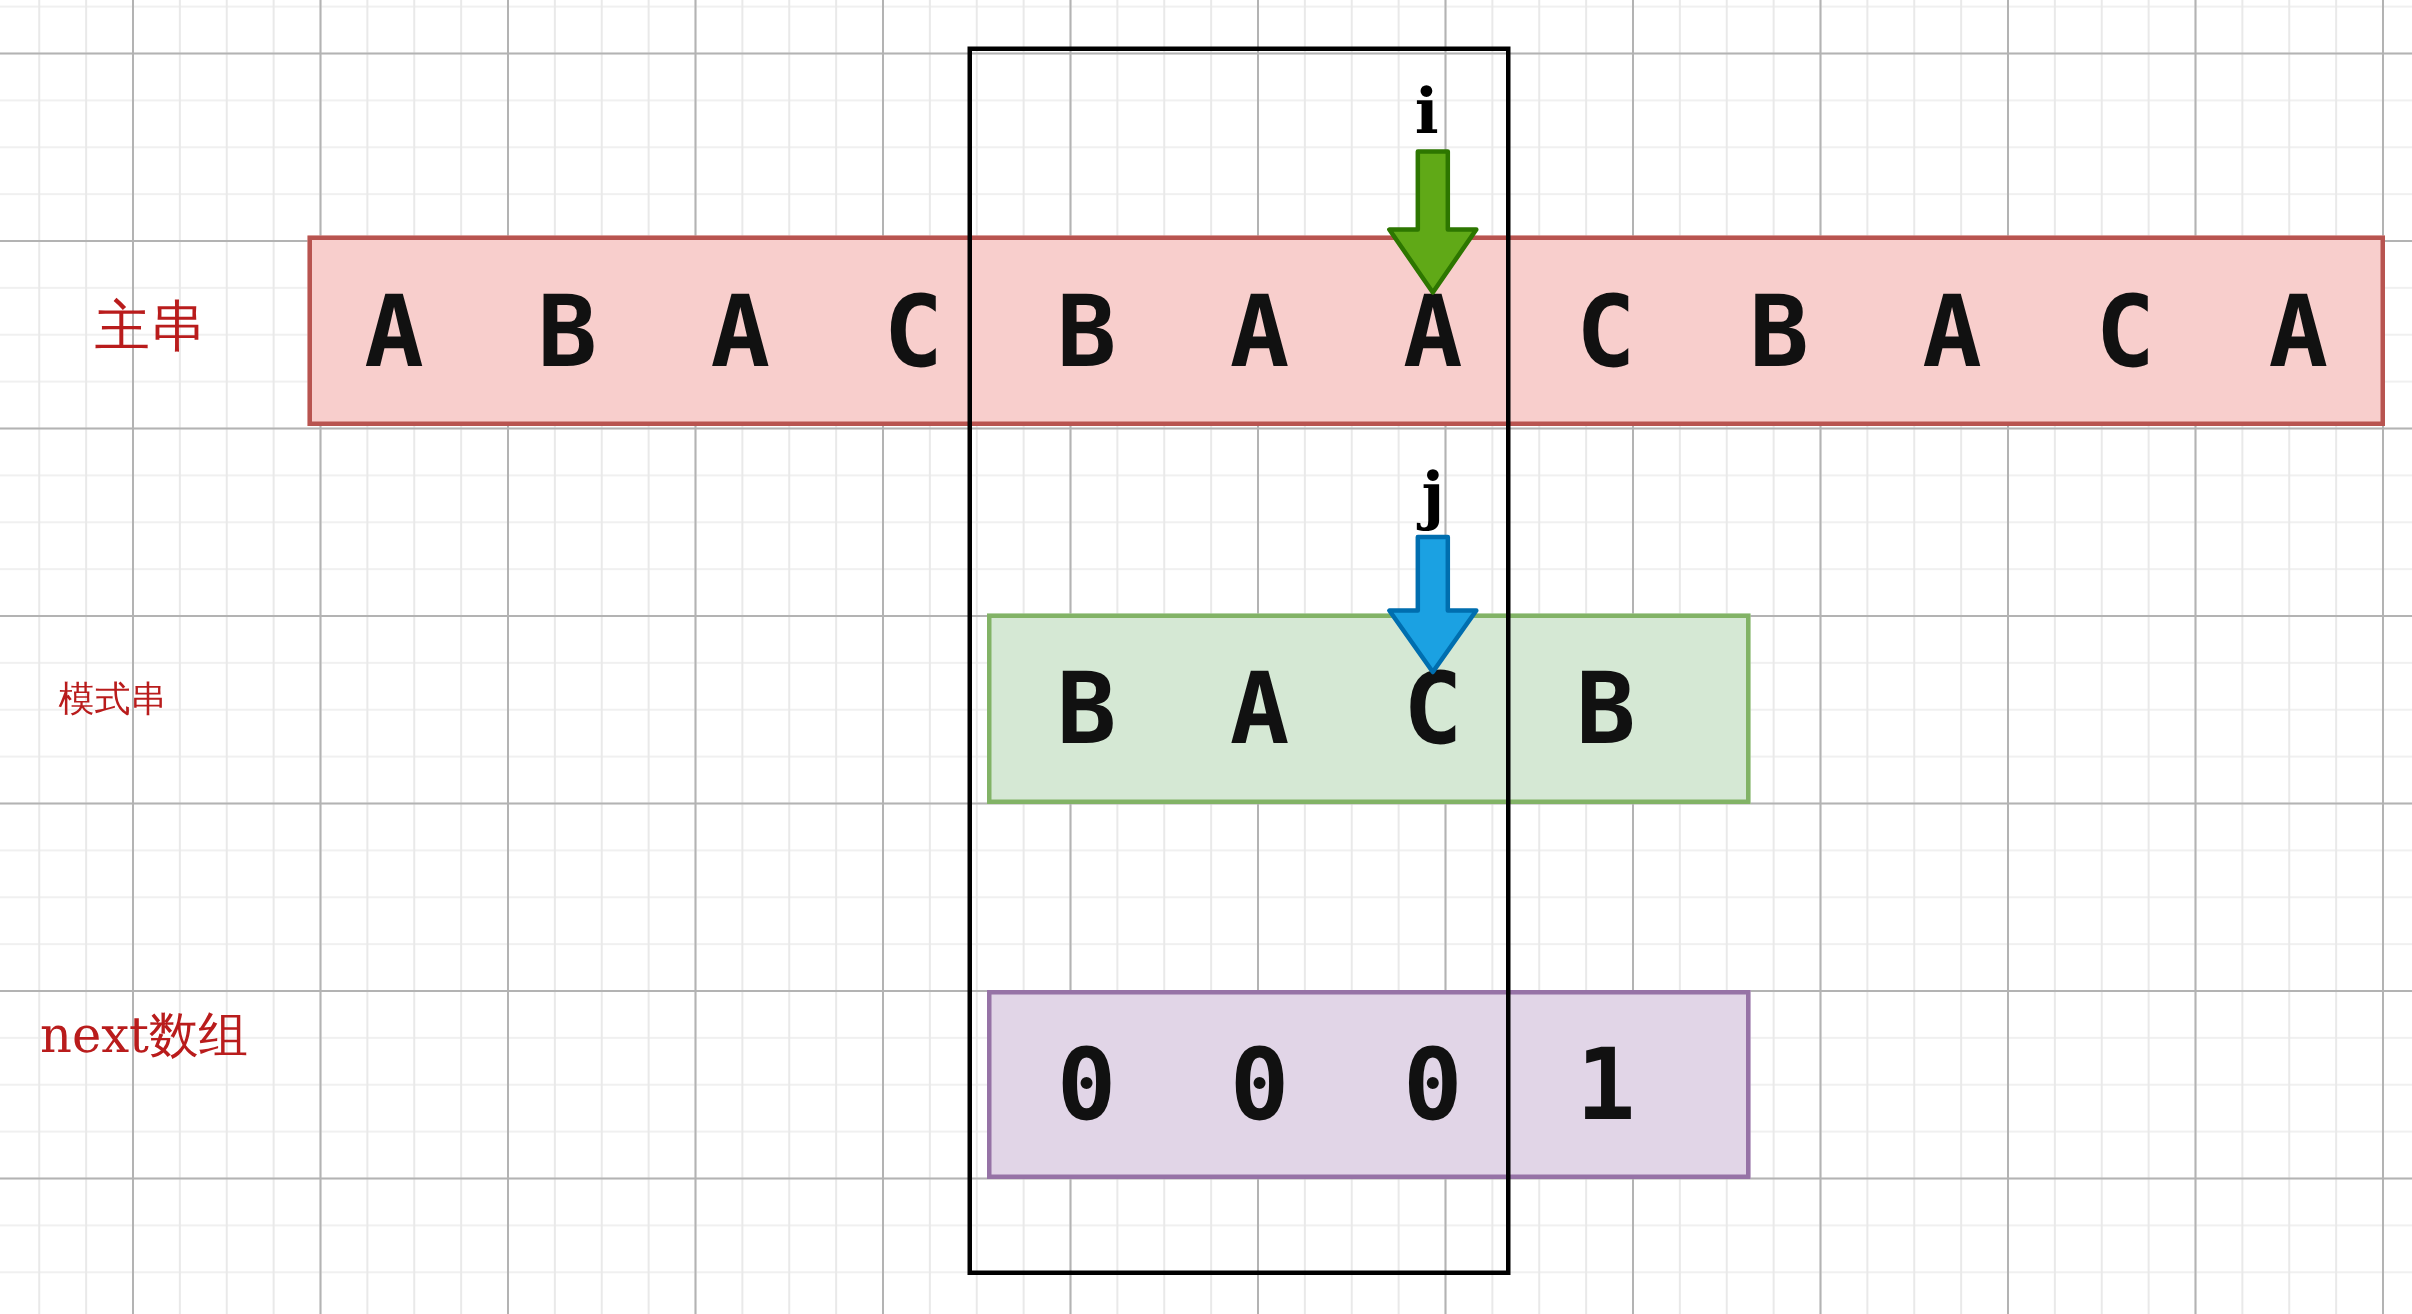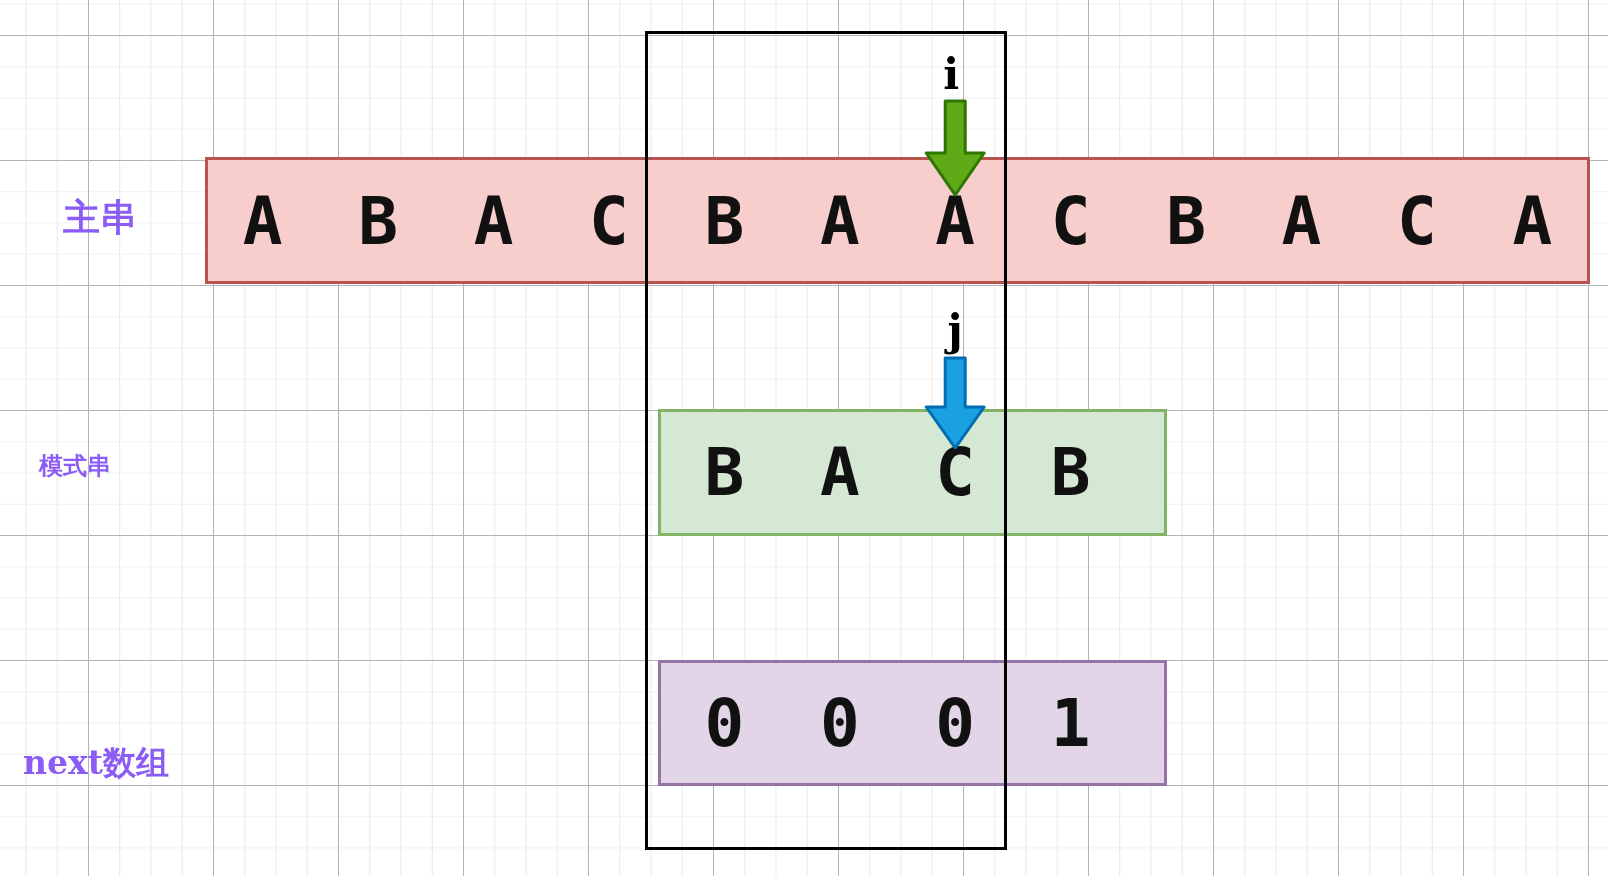--- a/index.html
+++ b/index.html
@@ -21,25 +21,25 @@
   #next-box   {left:658px; top:660px; width:509px;  height:126px;}
   #focus-rect {left:645px; top:31px;  width:362px;  height:819px;
                border:3.5px solid #000; background:transparent; z-index:5;}
   .cell{
     position:absolute;transform:translate(-50%,-50%);
     font-family:"DejaVu Sans Mono", monospace;font-weight:bold;
     font-size:66px;color:#111;line-height:1;z-index:4;white-space:pre;
   }
   .row-label{
     position:absolute;transform:translate(-50%,-50%);
-    font-weight:bold;color:#8b5cf6;z-index:4;white-space:nowrap;
+    font-weight:normal;color:#b91c1c;z-index:4;white-space:nowrap;
   }
   #label-main   {left:100px; top:218px; font-size:37px;}
   #label-pattern{left:75px;  top:466px; font-size:24px;}
-  #label-next   {left:96px;  top:763px; font-size:33px;}
+  #label-next   {left:96px;  top:691px; font-size:33px;}
   .pointer-label{
     position:absolute;transform:translate(-50%,-50%);
     font-weight:bold;font-size:42px;color:#000;z-index:7;
     font-family:"DejaVu Serif", serif;
   }
   #arrow-layer{position:absolute;left:0;top:0;z-index:6;}
 </style>
 </head>
 <body>
 

